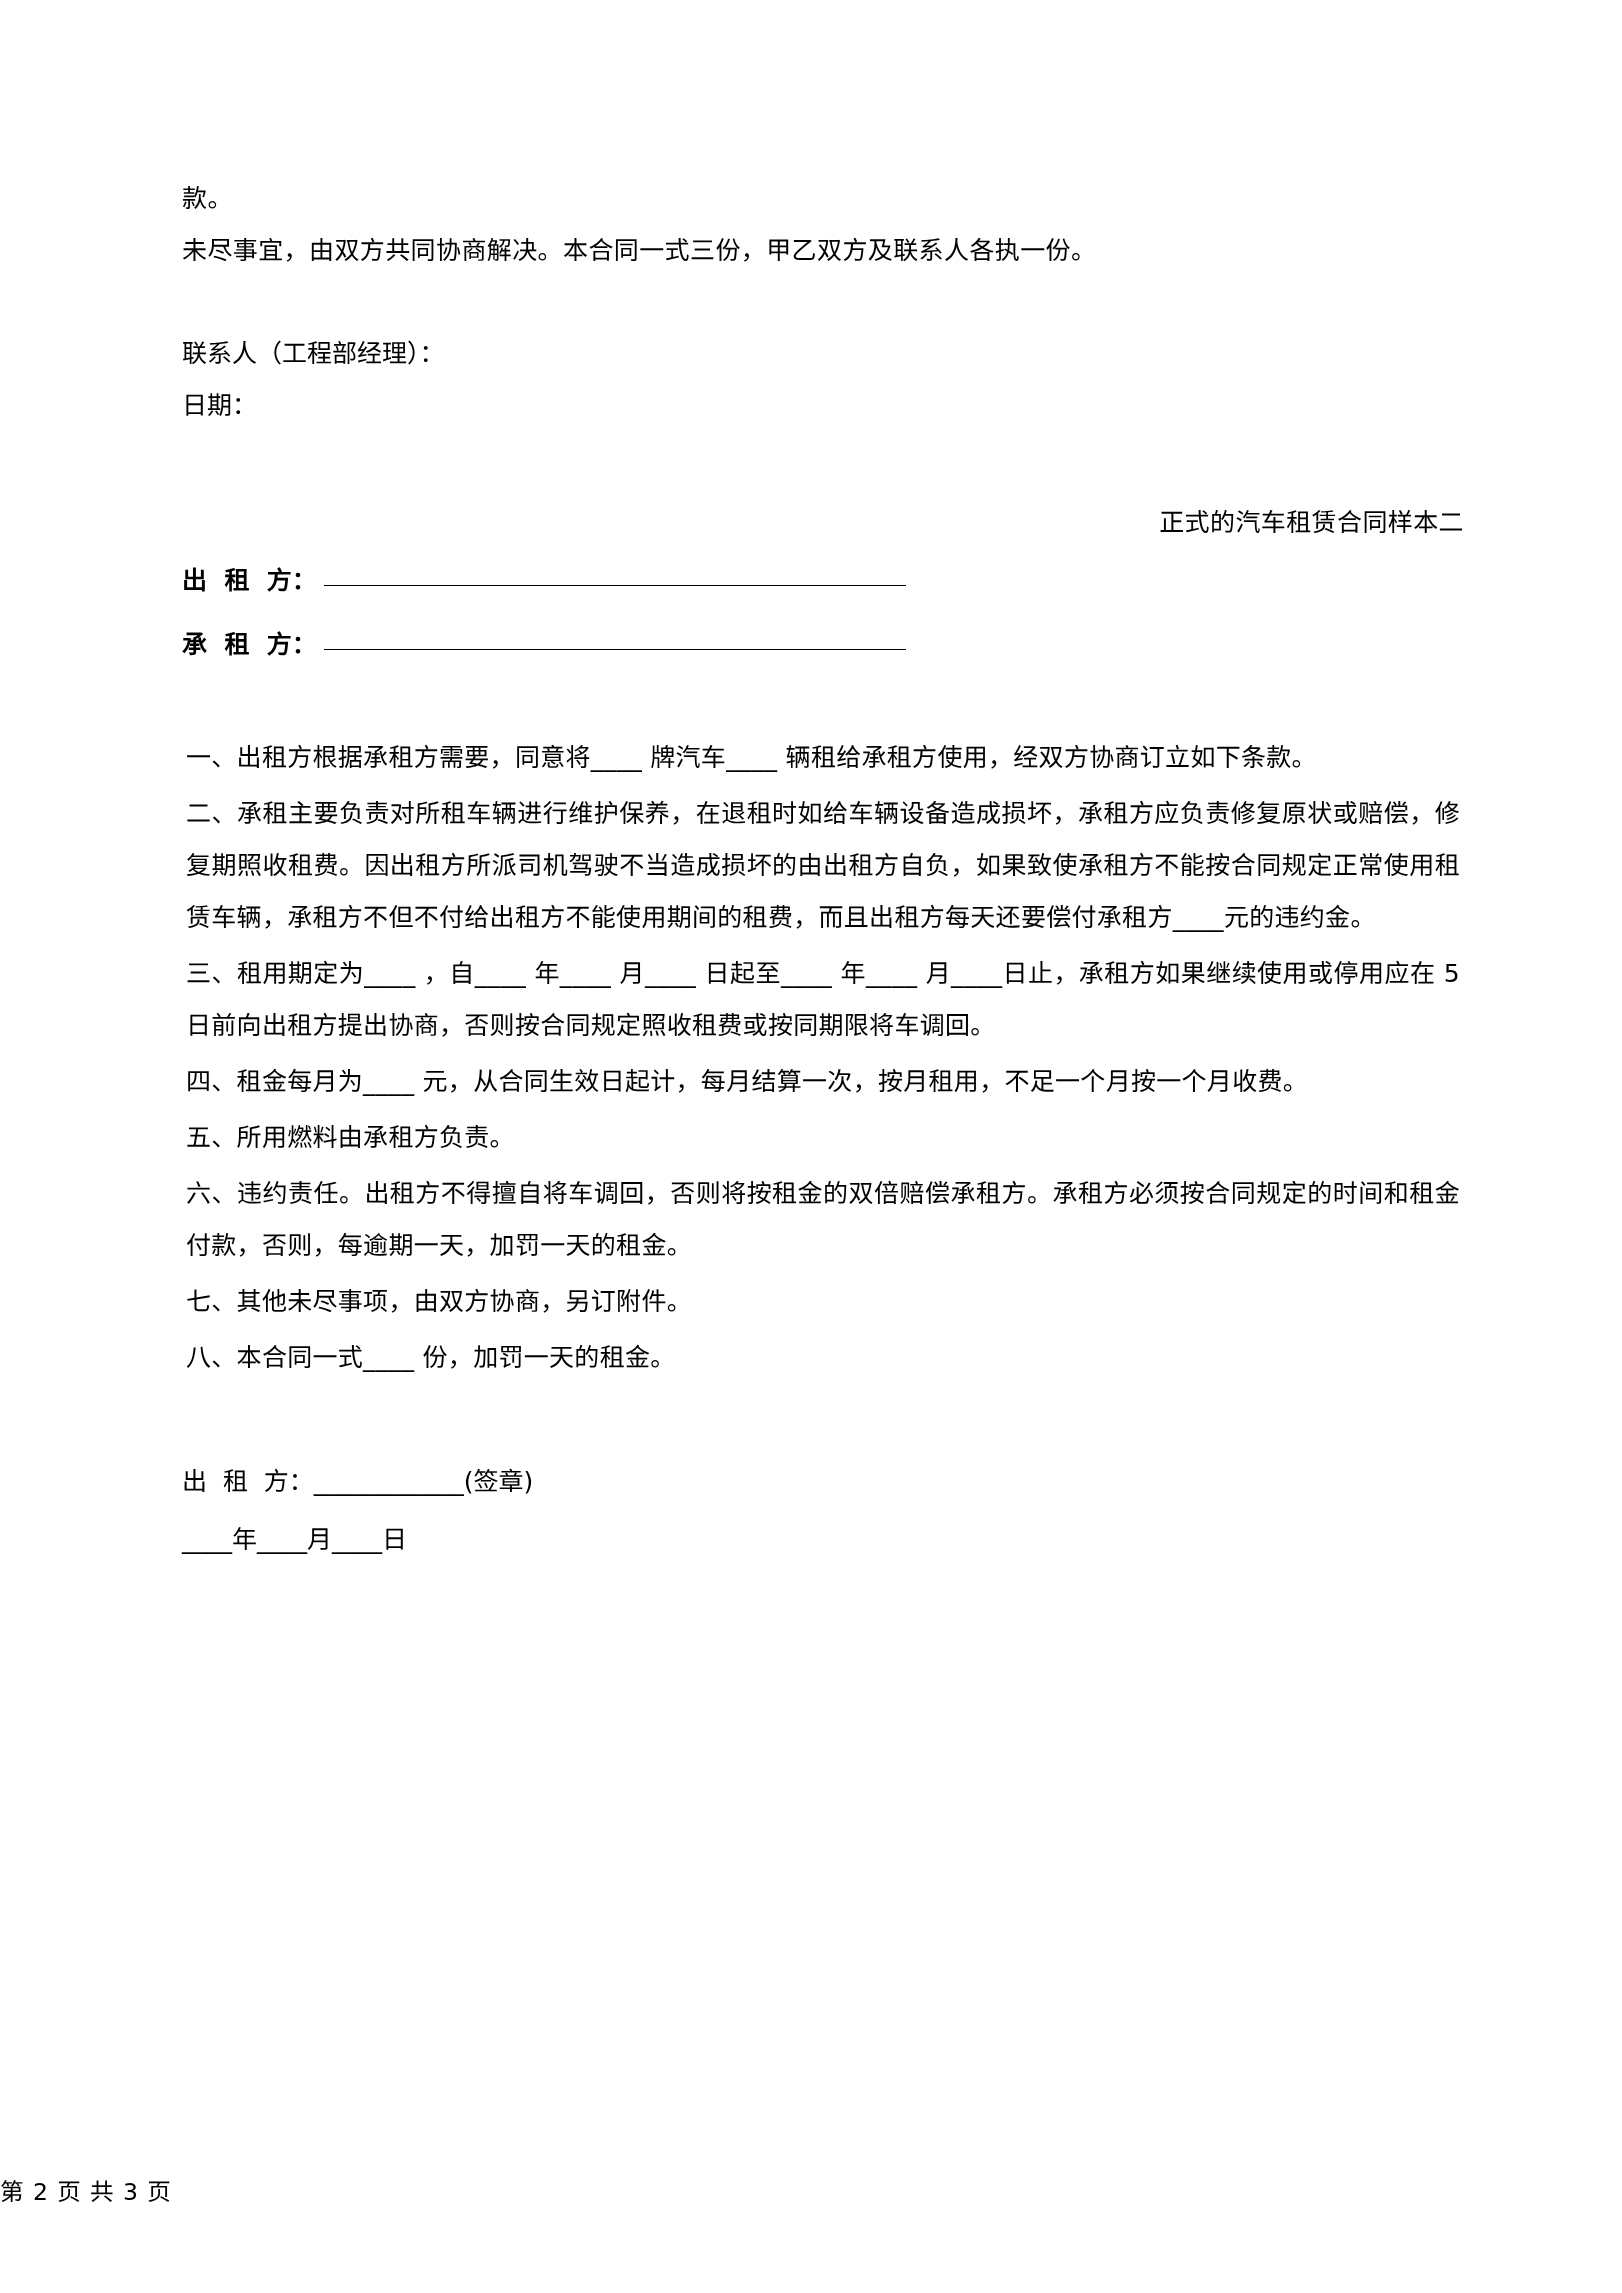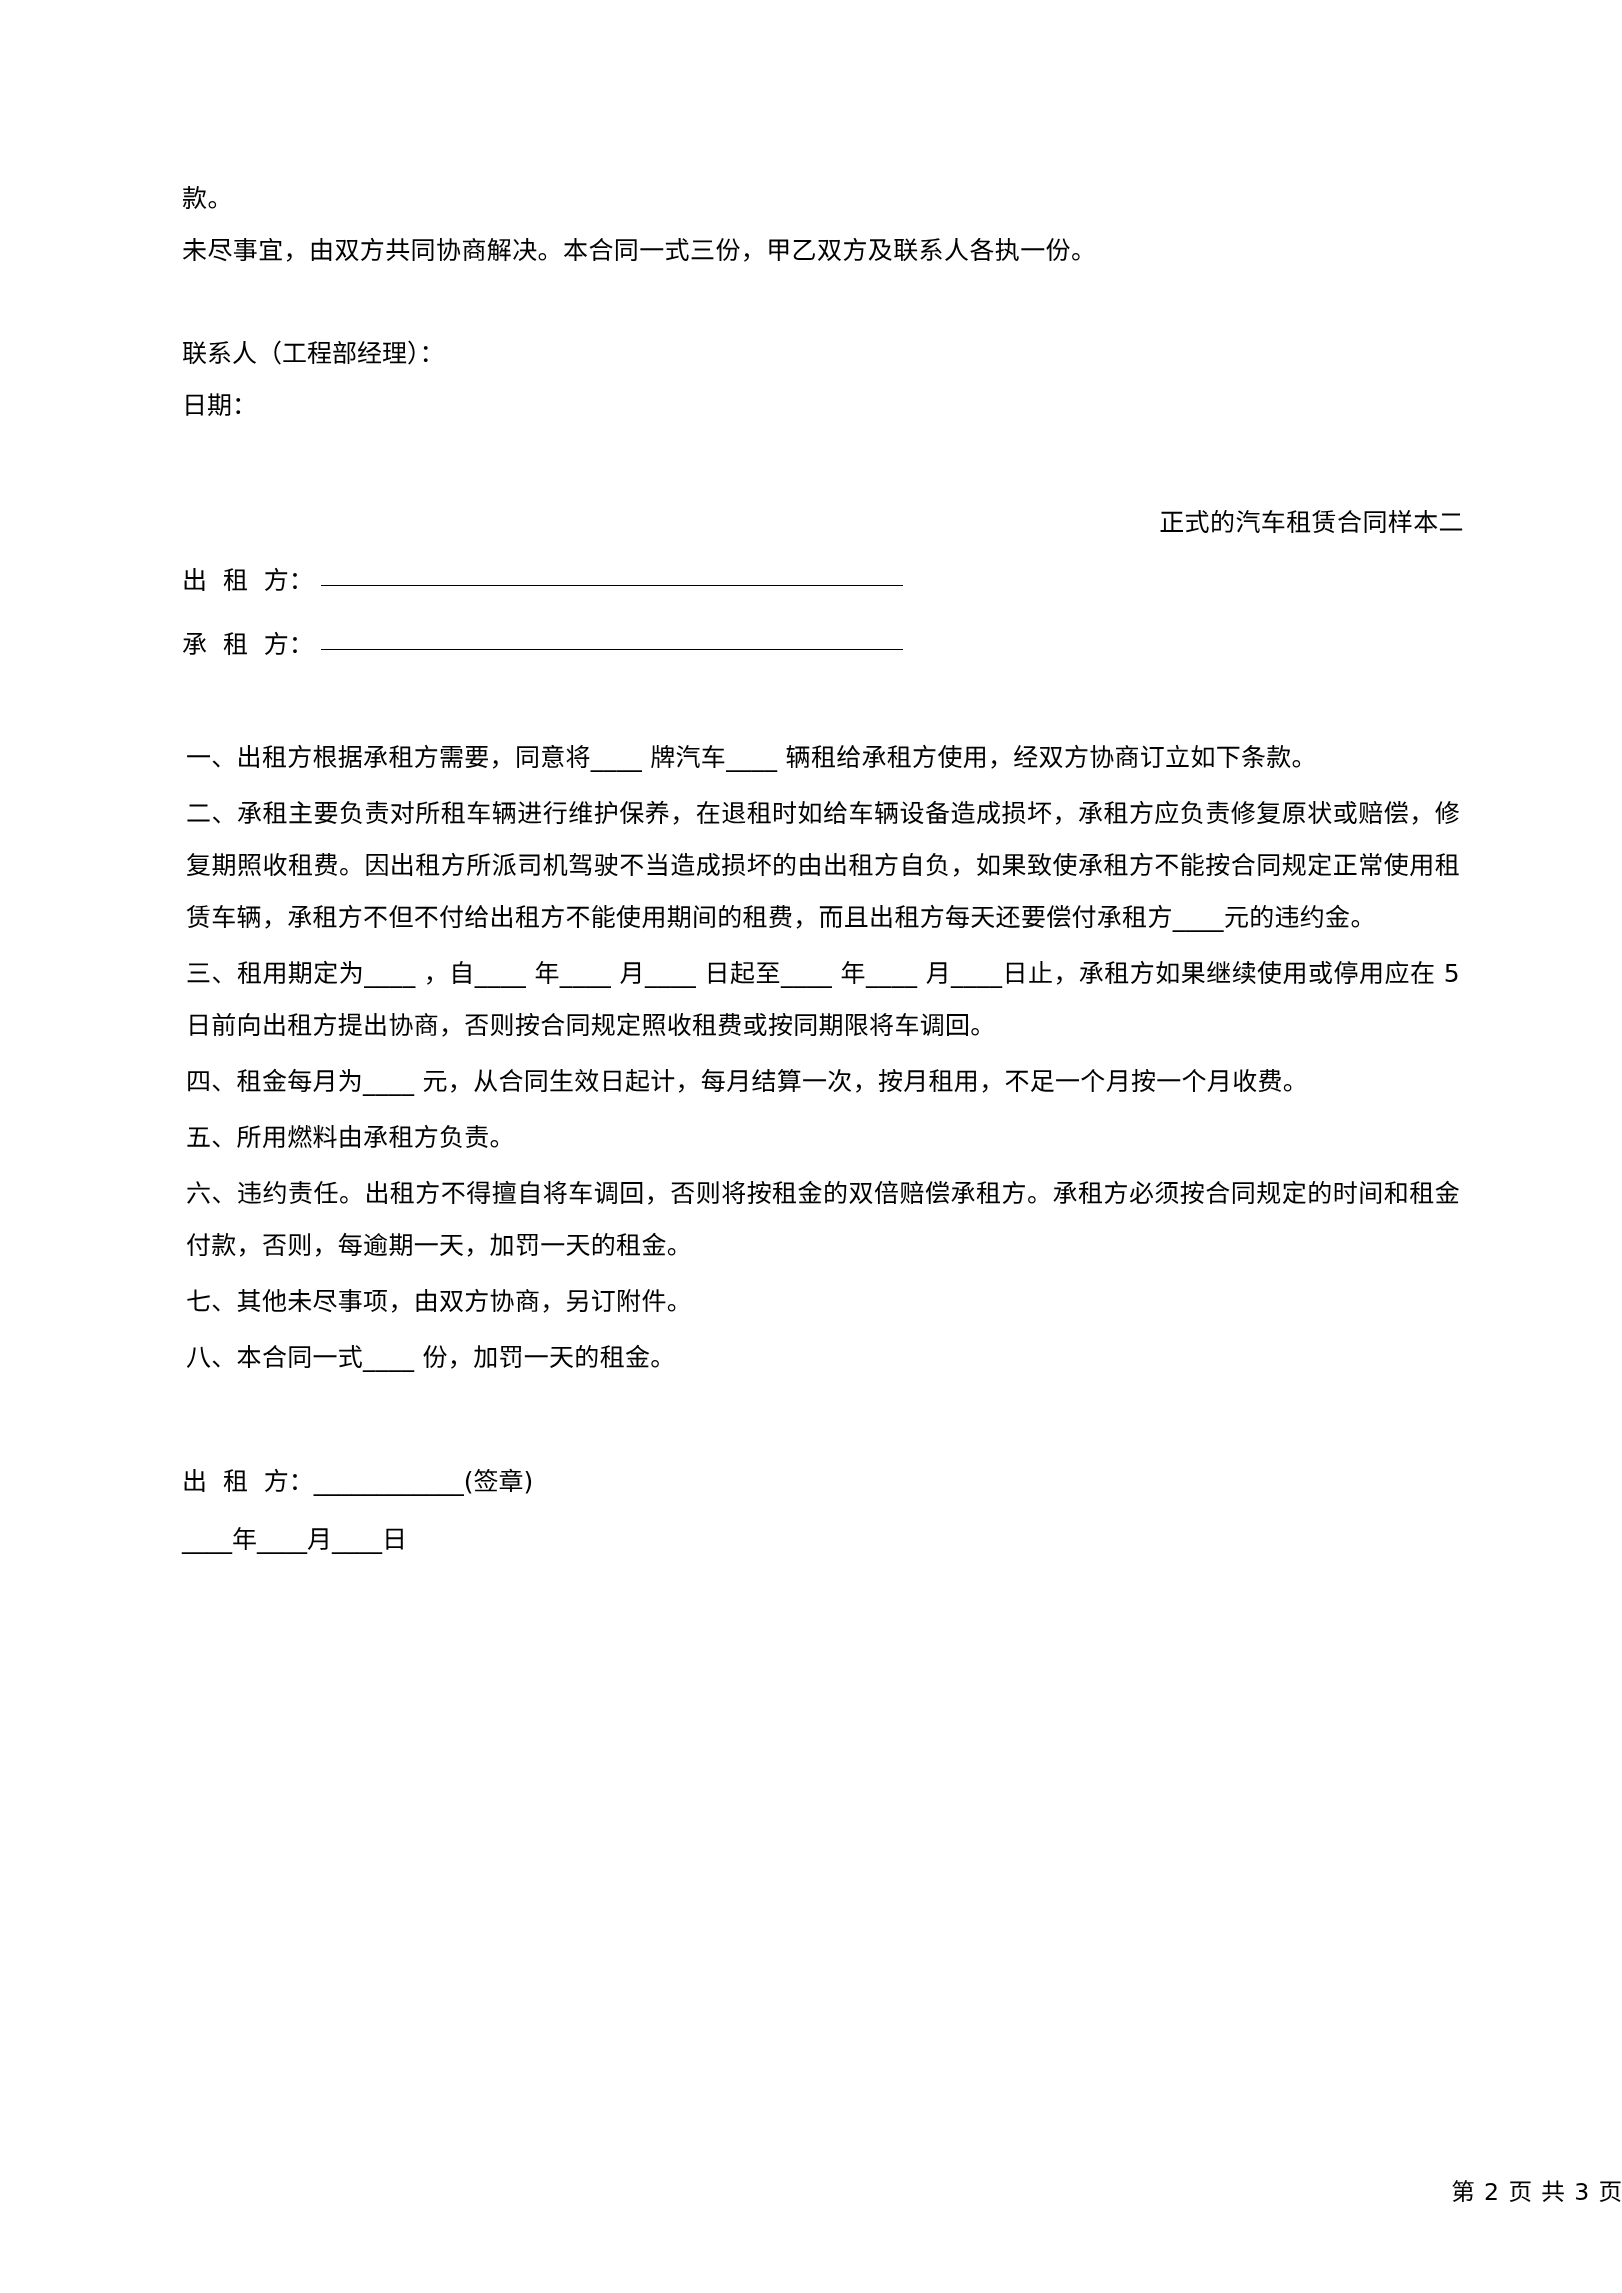--- a/index.html
+++ b/index.html
@@ -43,20 +43,21 @@
   .section-title {
     line-height: 52px;
     padding-left: 20px;
     letter-spacing: 0.4px;
     text-align: right;
   }
 
   .party-line {
     line-height: 64px;
     white-space: pre;
+    font-weight: bold;
   }
   .party-label {
     display: inline-block;
   }
   .party-rule {
     display: inline-block;
     width: 582px;
     border-bottom: 1.5px solid #000;
     height: 0.9px;
     vertical-align: 2.7px;
@@ -73,21 +74,21 @@
   .sign-block {
     line-height: 58px;
     white-space: pre;
   }
 
   .footer {
     position: absolute;
     left: 0;
     right: 0;
     bottom: 87px;
-    text-align: right;
+    text-align: left;
     font-size: 23.6px;
     letter-spacing: 0.9px;
     margin-top: 36px;
   }
 </style>
 </head>
 <body>
 
 <div class="page">
   <div class="doc-body">

